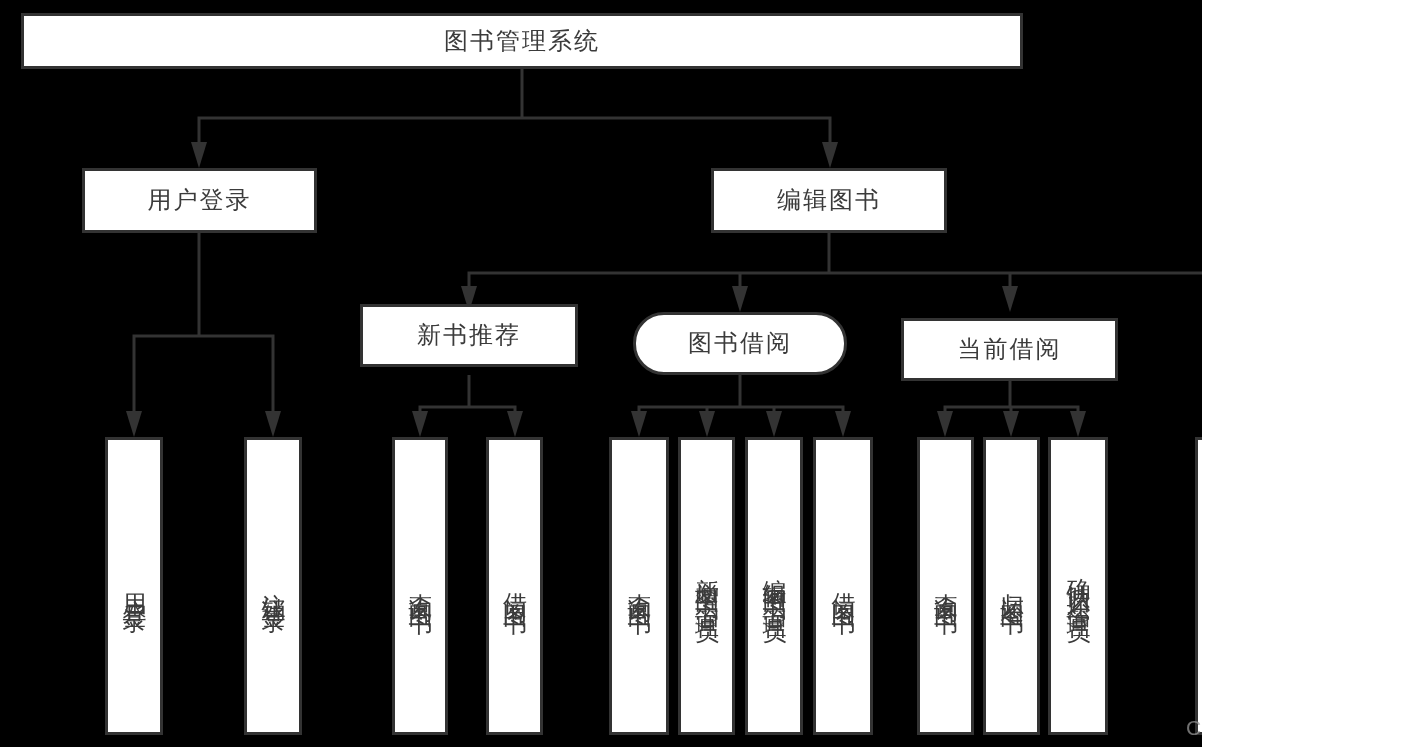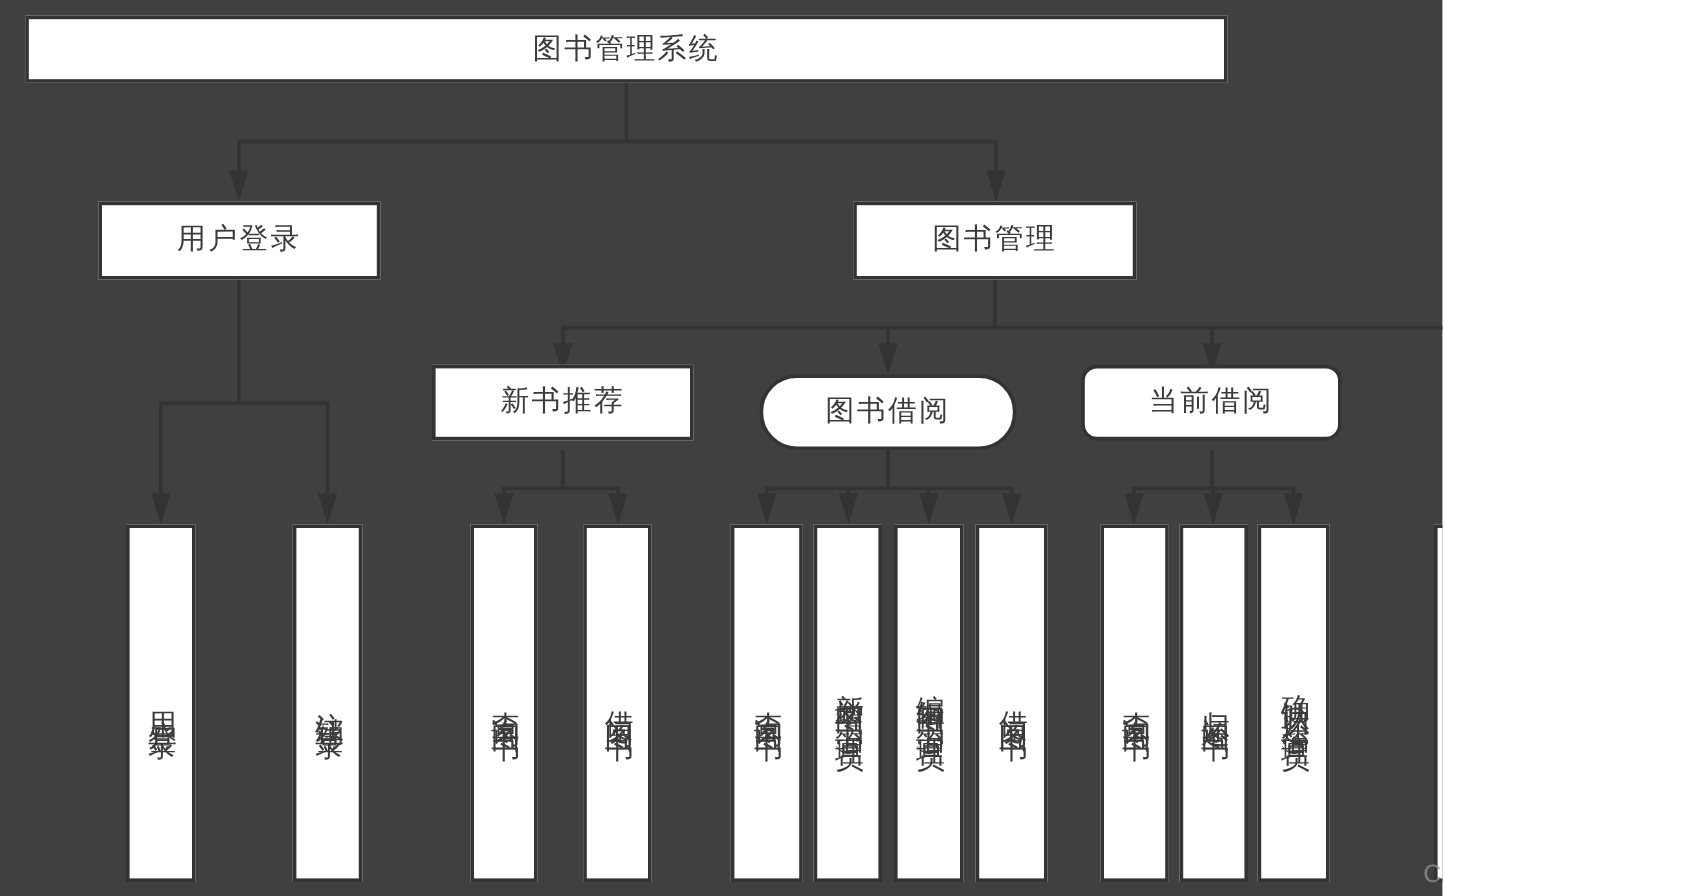--- a/index.html
+++ b/index.html
@@ -1,20 +1,20 @@
 <!DOCTYPE html>
 <html><head>
 <meta charset="utf-8">
 <style>
   html, body { margin: 0; padding: 0; background: #ffffff; }
   .stage {
     position: relative;
     width: 1202px;
     height: 747px;
-    background: #404040;
+    background: #000000;
     overflow: hidden;
     font-family: "Liberation Sans", "DejaVu Sans", sans-serif;
     text-decoration: underline;
   }
   .box {
     position: absolute;
     box-sizing: border-box;
     background: #ffffff;
     border: 3px solid #333333;
     color: #3b3b3b;
@@ -90,25 +90,25 @@
       <polygon points="1003,411 1019,411 1011,437"></polygon>
       <polygon points="1070,411 1086,411 1078,437"></polygon>
       <polygon points="1216,411 1232,411 1224,437"></polygon>
       <polygon points="1335,411 1351,411 1343,437"></polygon>
     </g>
   </svg>
 
   <div class="box" style="left:21px; top:13px; width:1002px; height:56px;">图书管理系统</div>
 
   <div class="box" style="left:82px; top:168px; width:235px; height:65px;">用户登录</div>
-  <div class="box" style="left:711px; top:168px; width:236px; height:65px;">图书管理</div>
+  <div class="box" style="left:711px; top:168px; width:236px; height:65px;">编辑图书</div>
 
   <div class="box" style="left:360px; top:304px; width:218px; height:63px;">新书推荐</div>
   <div class="box" style="left:633px; top:312px; width:214px; height:63px;border-radius:31px;">图书借阅</div>
-  <div class="box" style="left:901px; top:304px; width:217px; height:63px;border-radius:13px;">当前借阅</div>
+  <div class="box" style="left:901px; top:318px; width:217px; height:63px;">当前借阅</div>
 
   <div class="box vertical" style="left:105px; top:437px; width:58px; height:298px;">用户登录</div>
   <div class="box vertical" style="left:244px; top:437px; width:58px; height:298px;">注销登录</div>
 
   <div class="box vertical" style="left:392px; top:437px; width:56px; height:298px;">查询图书</div>
   <div class="box vertical" style="left:486px; top:437px; width:57px; height:298px;">借阅图书</div>
 
   <div class="box vertical" style="left:609px; top:437px; width:60px; height:298px;">查询图书</div>
   <div class="box vertical" style="left:678px; top:437px; width:57px; height:298px;">新增图书（管理员）</div>
   <div class="box vertical" style="left:745px; top:437px; width:58px; height:298px;">编辑图书（管理员）</div>

